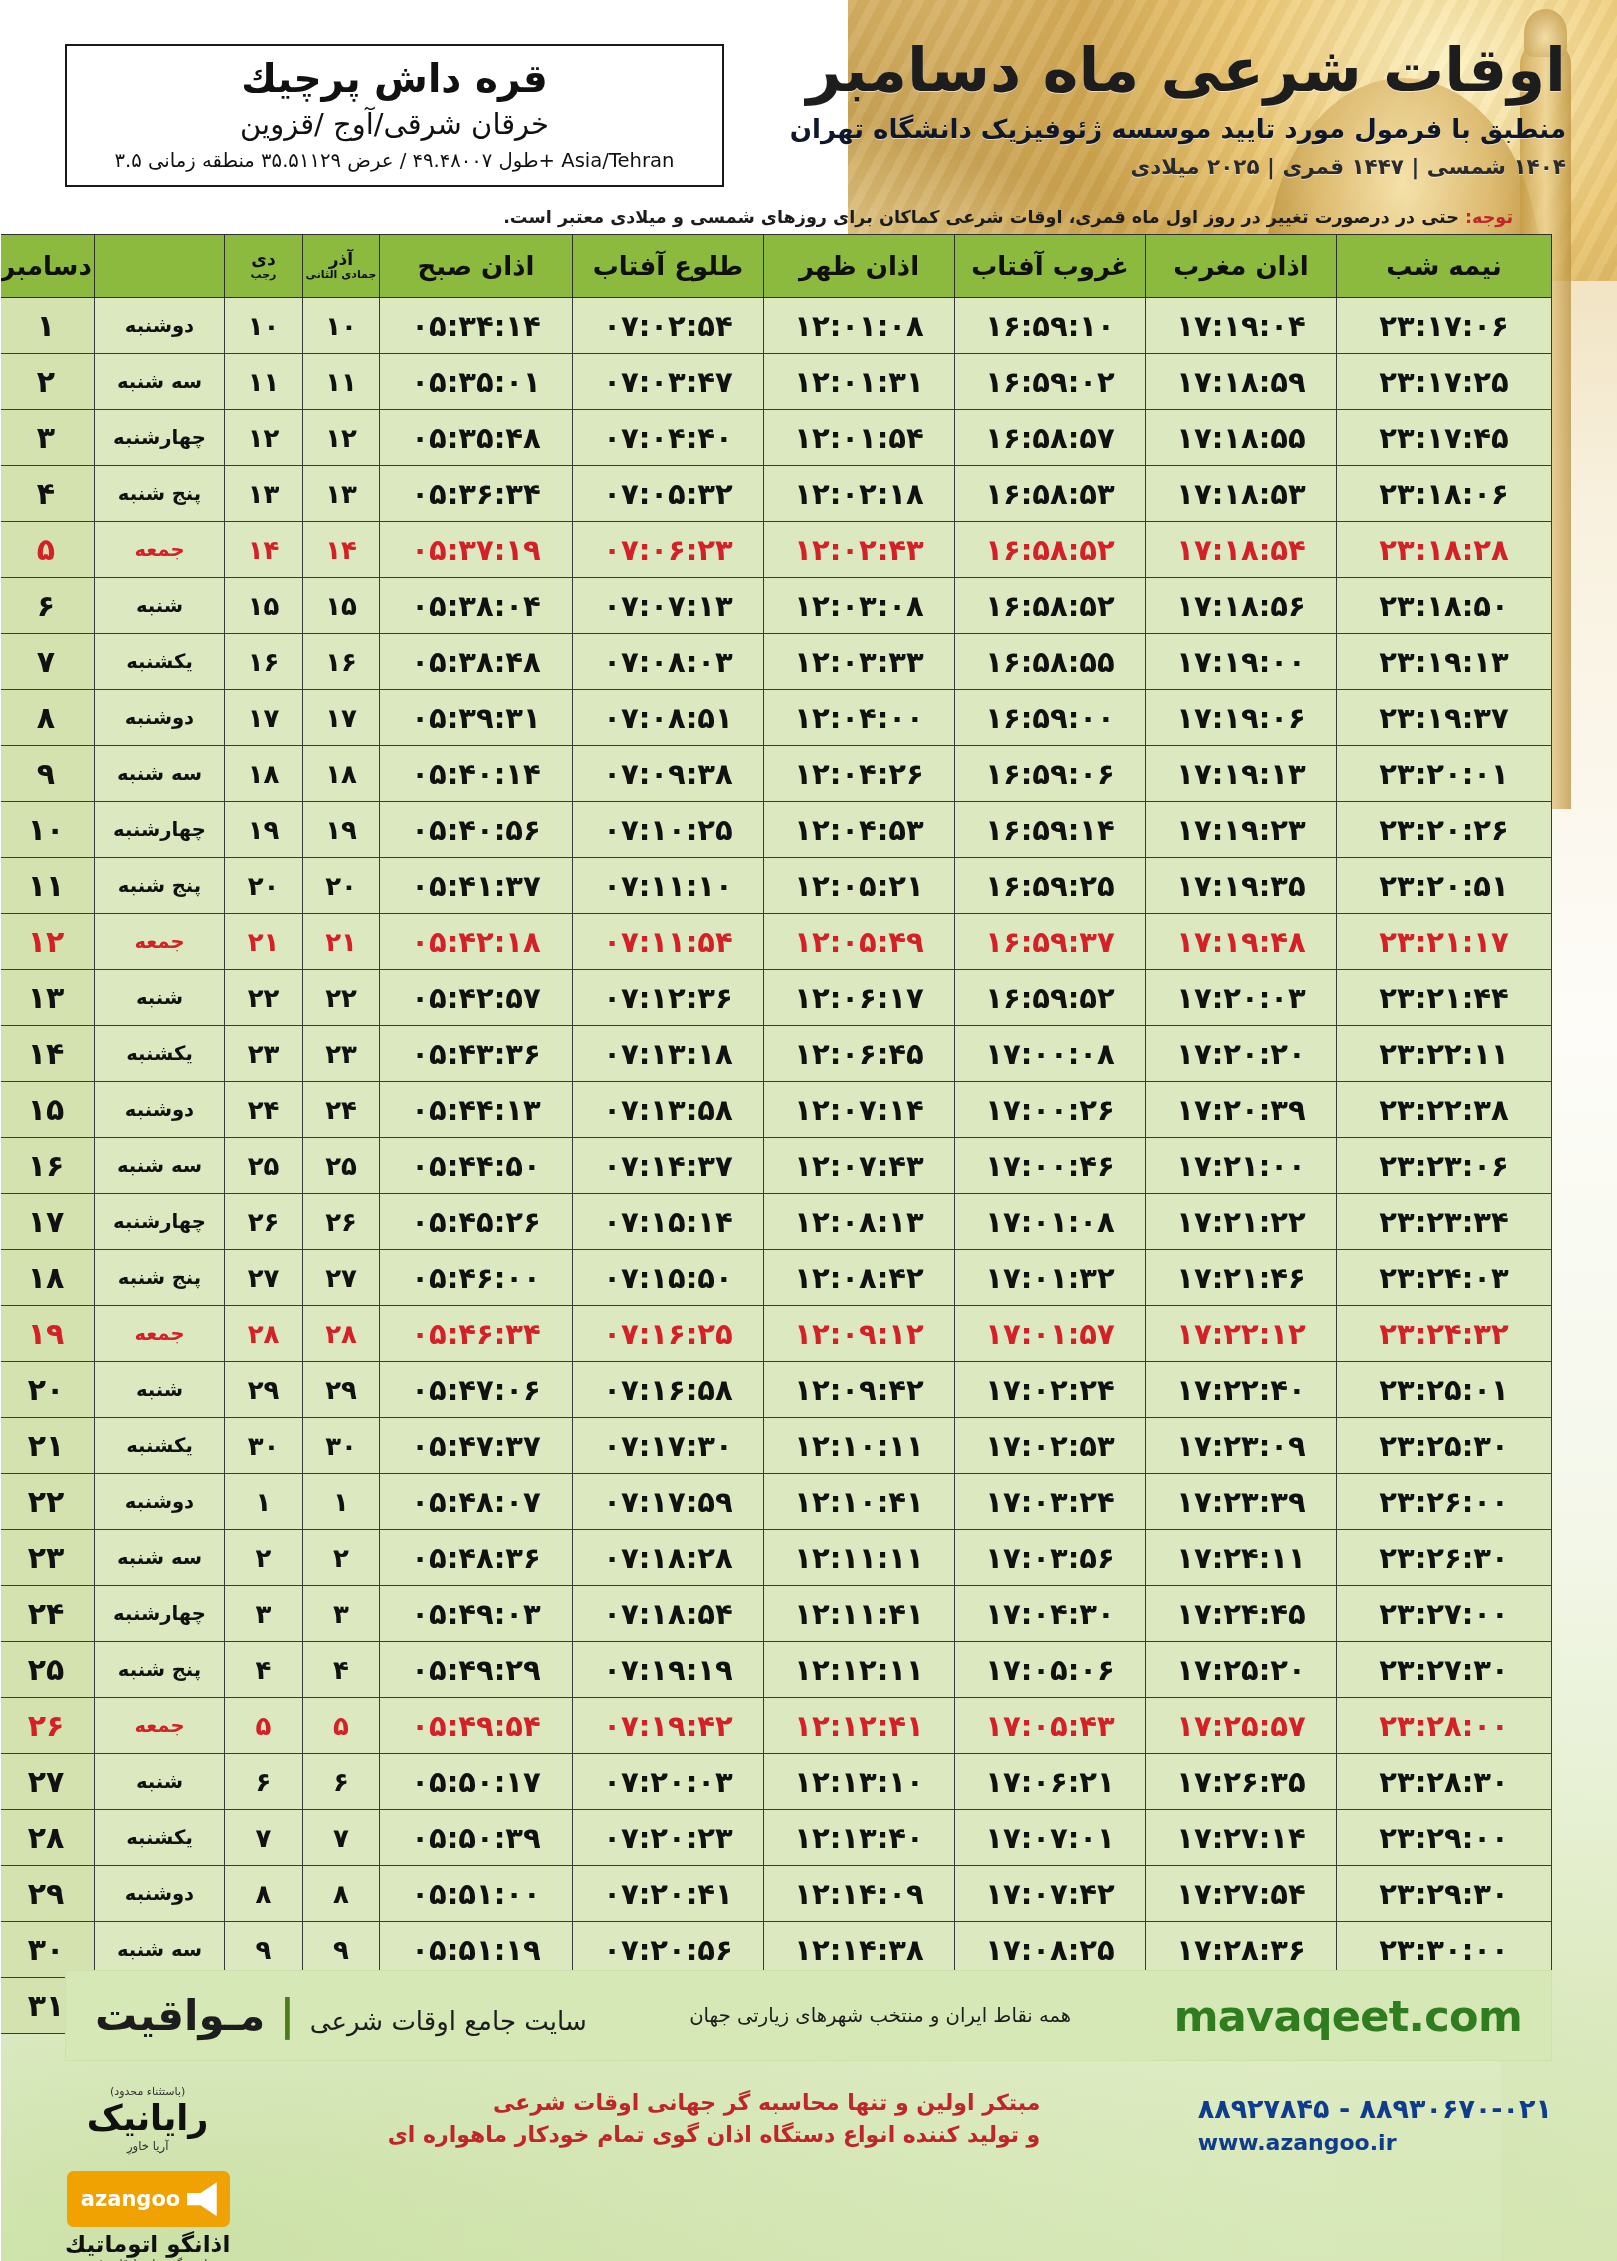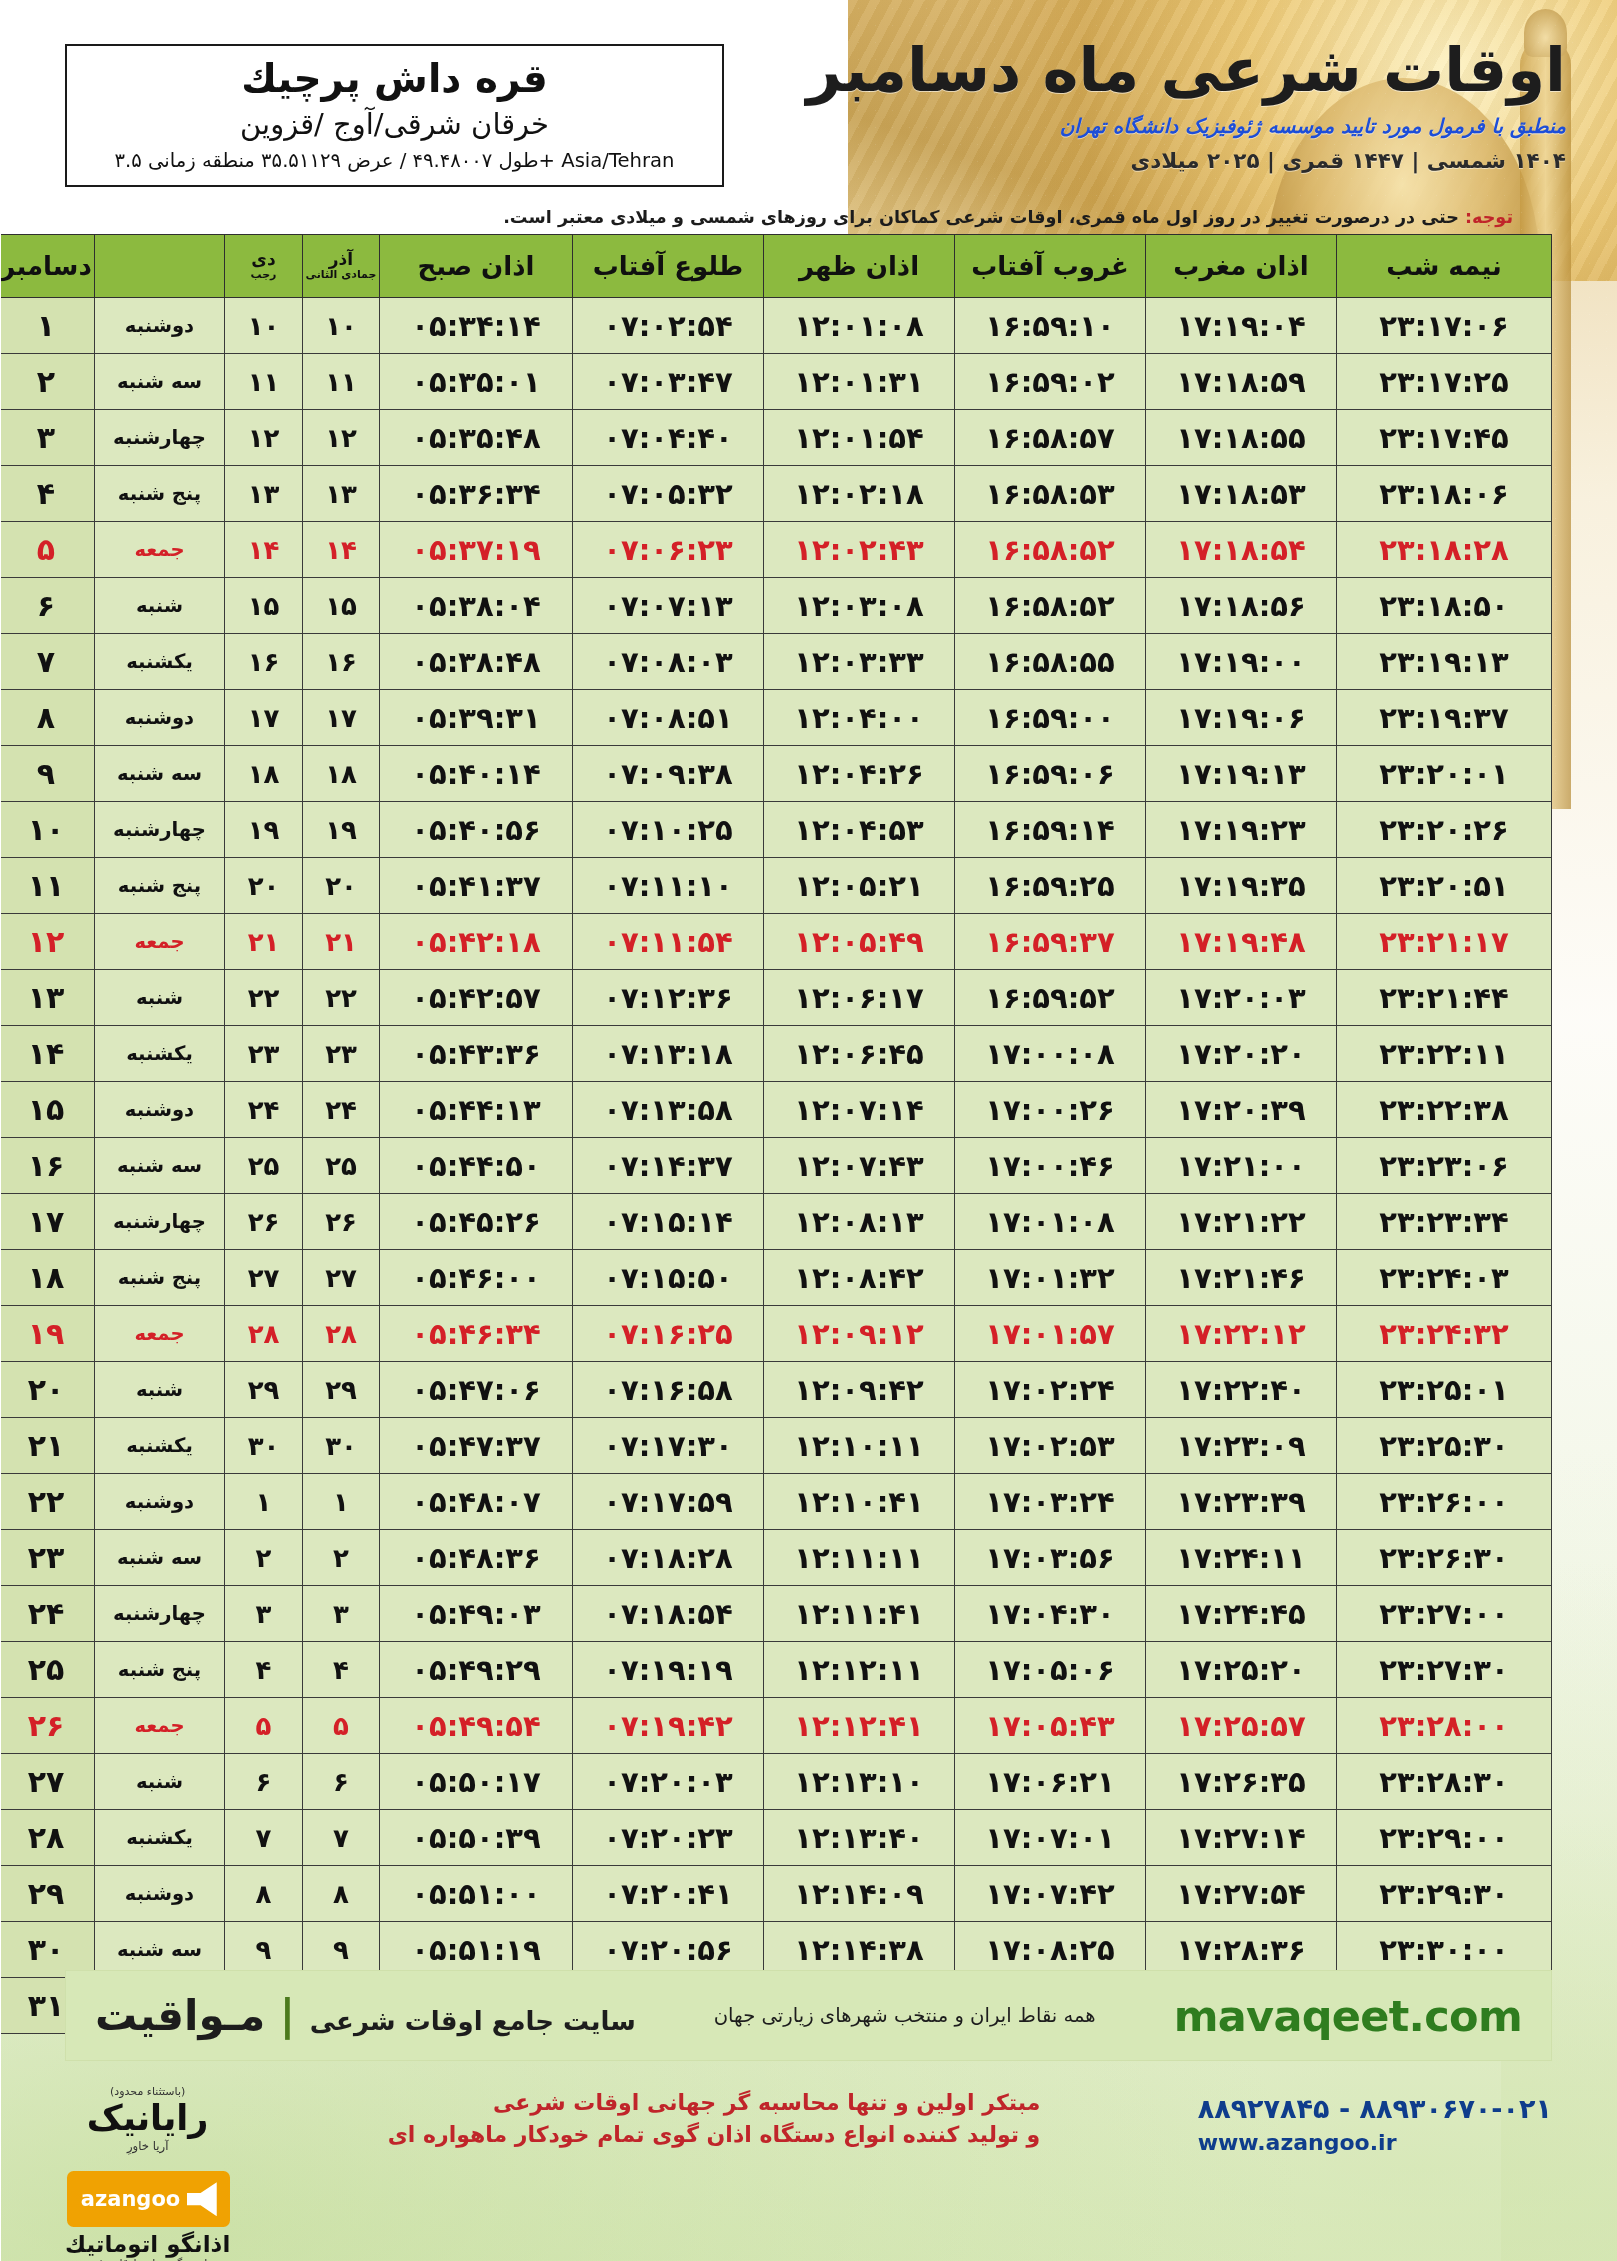--- a/index.html
+++ b/index.html
@@ -68,23 +68,22 @@
 
   .page { position:relative; z-index:2; width:1618px; height:2261px; }
 
   
   .header { position:absolute; top:38px; right:52px; width:796px; text-align:right; }
   .title-main {
     font-size: 61px; font-weight:bold; color:#1d1d1d; letter-spacing:-0.7px;
     line-height:1.05; text-shadow: 0 1.3px 0 rgba(255,255,255,.55);
   }
   .title-sub {
-    margin-top:11.7px; font-size:20px; font-weight:bold; color:#1d4ed8;
+    margin-top:11.7px; font-size:26px; font-weight:bold; color:#0f172a;
     text-shadow: 0 0.7px 0 rgba(255,255,255,.5);
-    font-style: italic;
   }
   .title-dates {
     margin-top:10.4px; font-size:21.5px; font-weight:bold; color:#2b2b2b;
     text-shadow: 0 0.7px 0 rgba(255,255,255,.5);
   }
 
   
   .city-box {
     position:absolute; top:44px; left:65px; width:659px;
     border:2px solid #1a1a1a; background:rgba(255,255,255,.92);
@@ -143,21 +142,21 @@
   tbody tr.friday td.hijri { color:#d42027; }
 
   
   .footer-band {
     position:absolute; left:65px; top:1970px; width:1487px; height:91px;
     background:#d7e8b7; border:1.3px solid #cfe0ab;
     display:flex; align-items:center; justify-content:space-between;
     padding:0 29px;
   }
   .brand-fa { font-size:42px; font-weight:bold; color:#1d1d1d; }
-  .brand-fa .thin { font-weight:bold; font-size:26px; }
+  .brand-fa .thin { font-weight:normal; font-size:26px; }
   .brand-sep { color:#4c7a1d; }
   .brand-mid { font-size:19.6px; color:#1d1d1d; text-align:center; line-height:1.3; }
   .brand-site { font-size:43px; font-weight:bold; color:#2f7d1f; direction:ltr; letter-spacing:-0.7px; }
 
   
   .footer-bottom {
     position:absolute; left:65px; top:2081px; width:1487px; height:144px;
     display:flex; align-items:flex-start; justify-content:space-between;
   }
   .fb-left { direction:ltr; text-align:left; padding-top:11.7px; }

